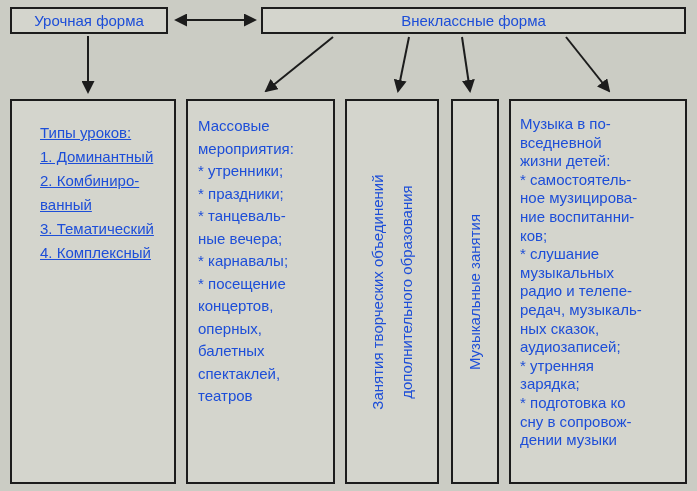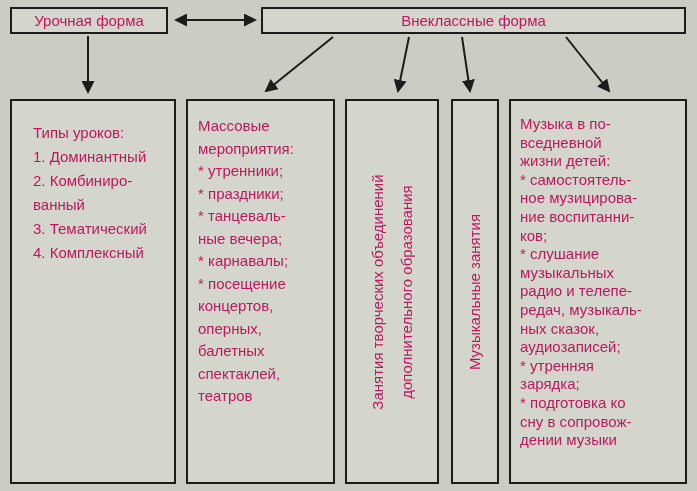--- a/index.html
+++ b/index.html
@@ -3,42 +3,42 @@
   <meta charset="utf-8">
   <style>
     * { box-sizing: border-box; margin: 0; padding: 0; }
     html, body { background: #cbccc4; }
     body { font-family: "Liberation Sans", sans-serif; }
     .stage {
       position: relative;
       width: 697px;
       height: 491px;
       background: #cbccc4;
-      color: #be185d;
+      color: #1d4ed8;
       overflow: hidden;
     }
     .arrows { position: absolute; left: 0; top: 0; }
     .arrows line { stroke: #1c1c1c; stroke-width: 2; }
     .box {
       position: absolute;
       border: 2px solid #1c1c1c;
       background: #d4d5cd;
     }
     .top-box {
       top: 7px;
       height: 27px;
       display: flex;
       align-items: center;
       justify-content: center;
       font-size: 15px;
     }
     .lesson-form { left: 10px; width: 158px; }
     .extracurricular { left: 261px; width: 425px; }
     .col { top: 99px; height: 385px; font-size: 15px; }
-    .col1 { left: 10px;  width: 166px; padding: 20px 8px 0 21px; line-height: 1.6; }
+    .col1 { left: 10px;  width: 166px; padding: 20px 8px 0 28px; line-height: 1.6; text-decoration: underline; }
     .col2 { left: 186px; width: 149px; padding: 14px 4px 8px 10px; line-height: 1.5; }
     .col3 { left: 345px; width: 94px; }
     .col4 { left: 451px; width: 48px; }
     .col5 { left: 509px; width: 178px; padding: 14px 4px 0 9px; line-height: 1.24; }
     .box-text { white-space: pre-line; }
     .vtext {
       position: absolute;
       left: 50%;
       top: 50%;
       width: 372px;

